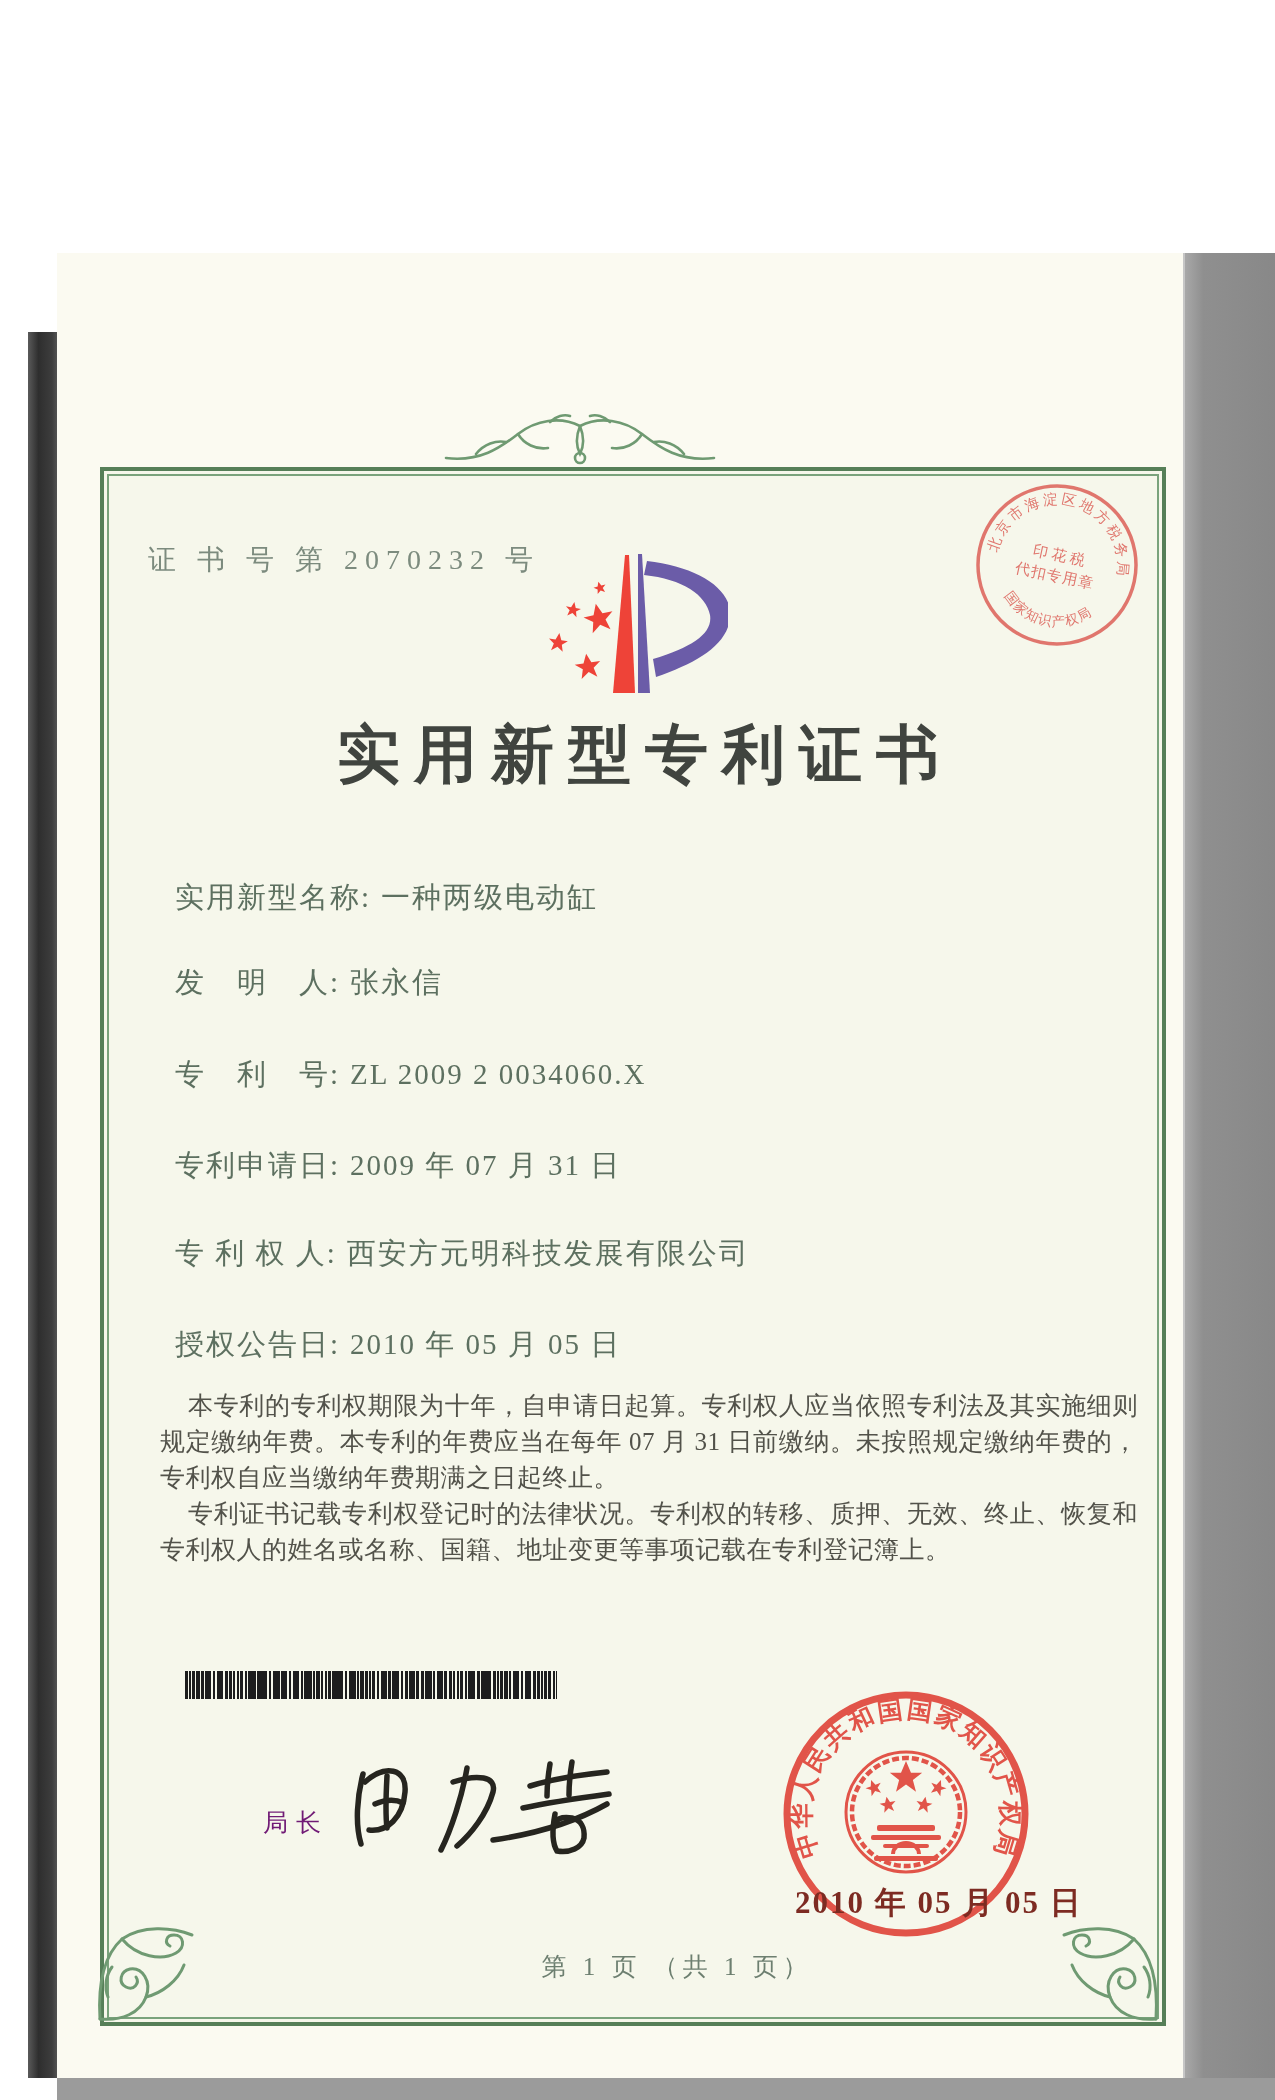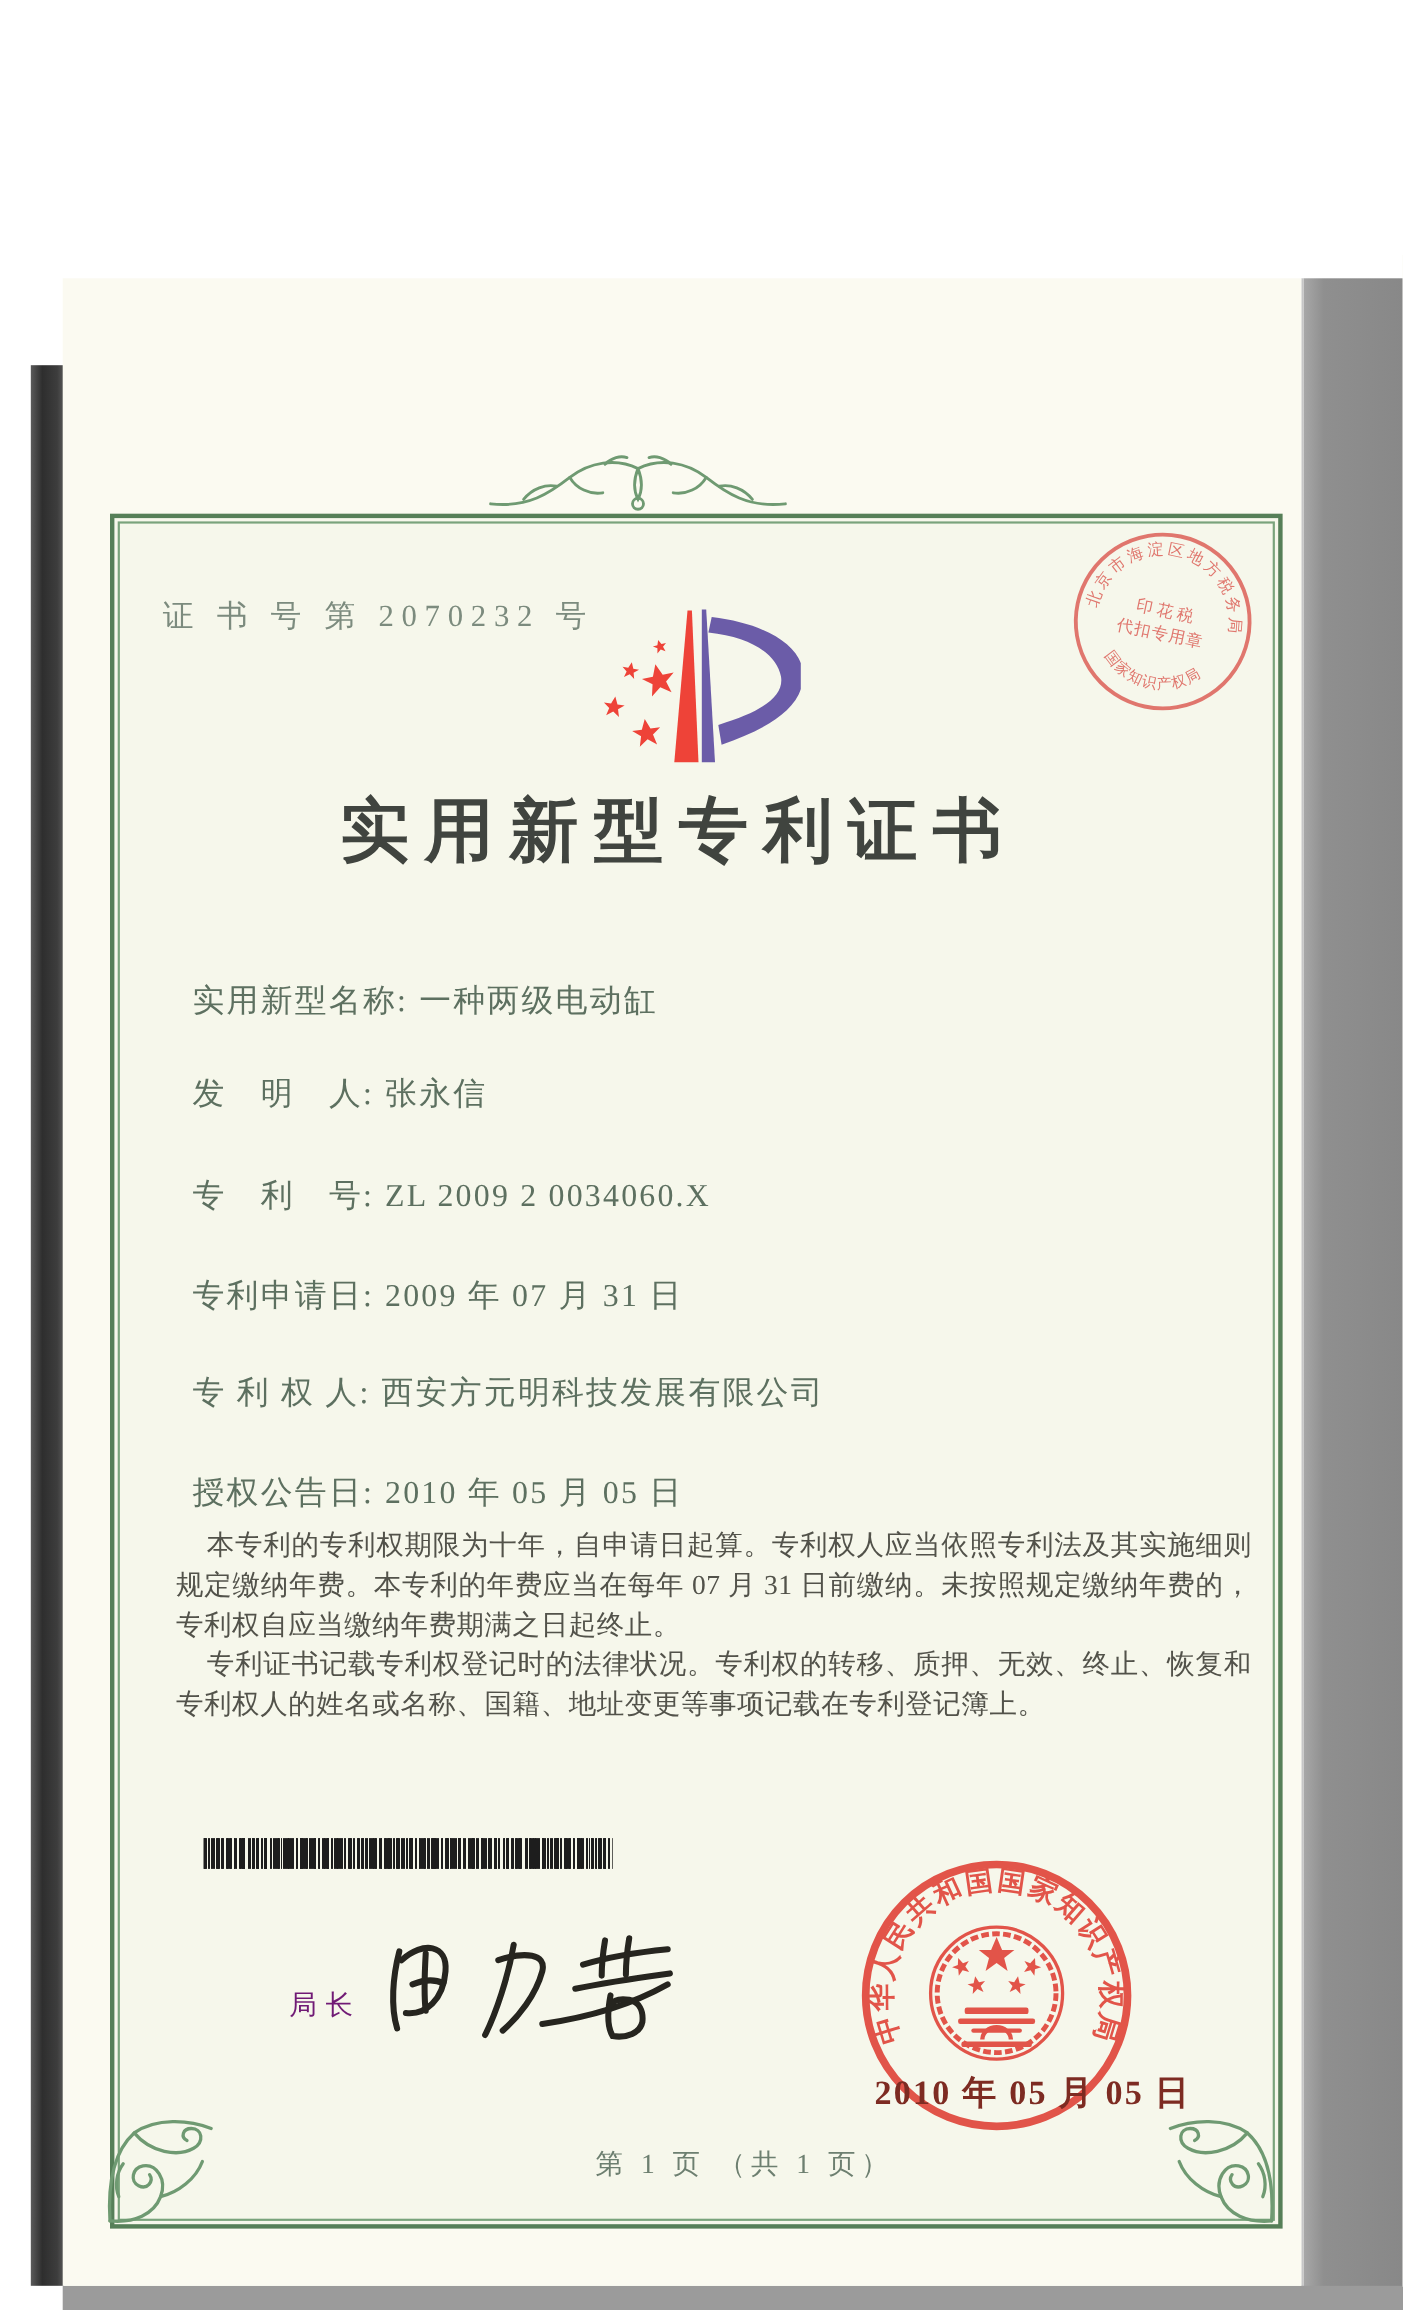--- a/index.html
+++ b/index.html
@@ -18,24 +18,24 @@
 
   
   .frame{left:100px;top:467px;width:1058px;height:1551px;
          border:4px solid var(--frame-green,#567f58);background:rgba(222,232,198,0.14);}
   .frame::after{content:"";position:absolute;inset:3px;
          border:2px solid var(--frame-inner-green,#7aa37c);}
   .ornament{color:var(--ornament-green,#6f9a72);}
 
   .cert-no{left:148px;top:541px;font-size:28px;letter-spacing:7px;color:#7c8b7e;}
 
-  .title{left:88px;top:712px;width:1058px;text-align:center;font-size:63px;
+  .title{left:116px;top:712px;width:1058px;text-align:center;font-size:63px;
          font-weight:700;letter-spacing:14px;color:var(--title-ink,#40443f);}
 
-  .field{left:175px;font-size:29px;color:var(--field-ink,#5d7060);letter-spacing:2px;white-space:nowrap;margin-top:12px;}
+  .field{left:175px;font-size:29px;color:var(--field-ink,#5d7060);letter-spacing:2px;white-space:nowrap;}
   .field .val{margin-left:10px;}
   .f0{top:878px;} .f1{top:963px;} .f2{top:1055px;}
   .f3{top:1146px;} .f4{top:1234px;} .f5{top:1325px;}
 
   .body-text{left:160px;top:1388px;width:978px;color:var(--body-ink,#52524a);}
   .body-text p{margin:0;font-size:25px;line-height:36px;text-indent:28px;
          text-align:justify;letter-spacing:0.5px;}
 
   .barcode{left:185px;top:1671px;width:372px;height:28px;background:
      repeating-linear-gradient(90deg,#1d1d1d 0 2px,transparent 2px 4px),

